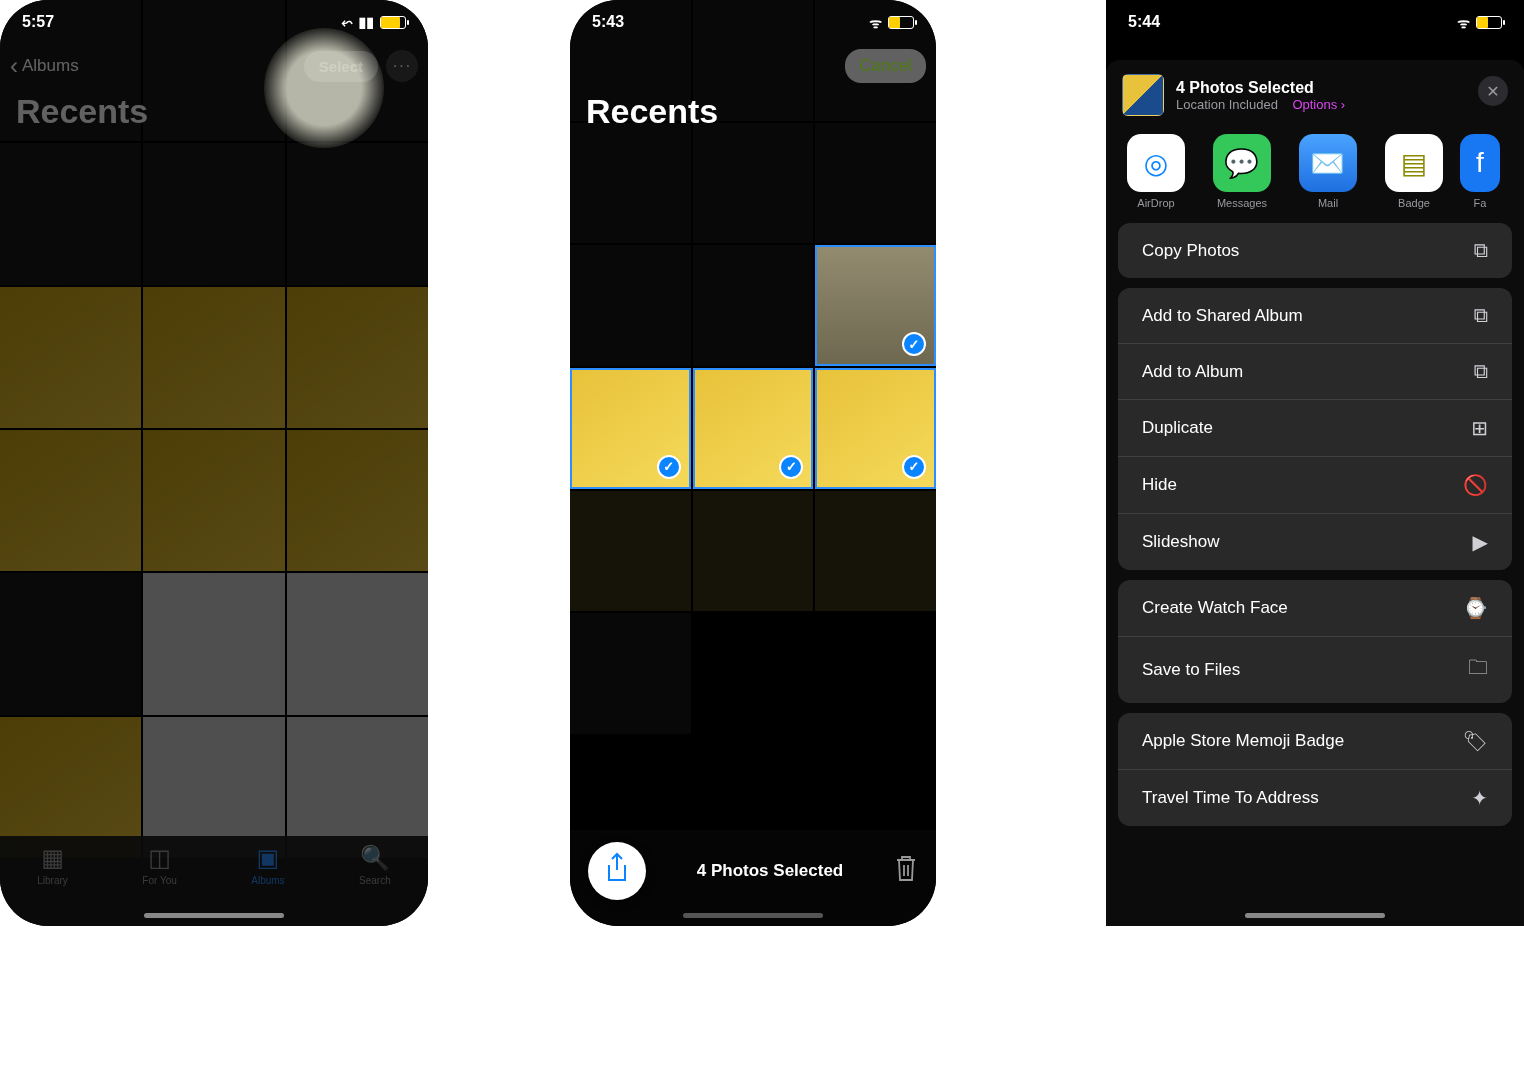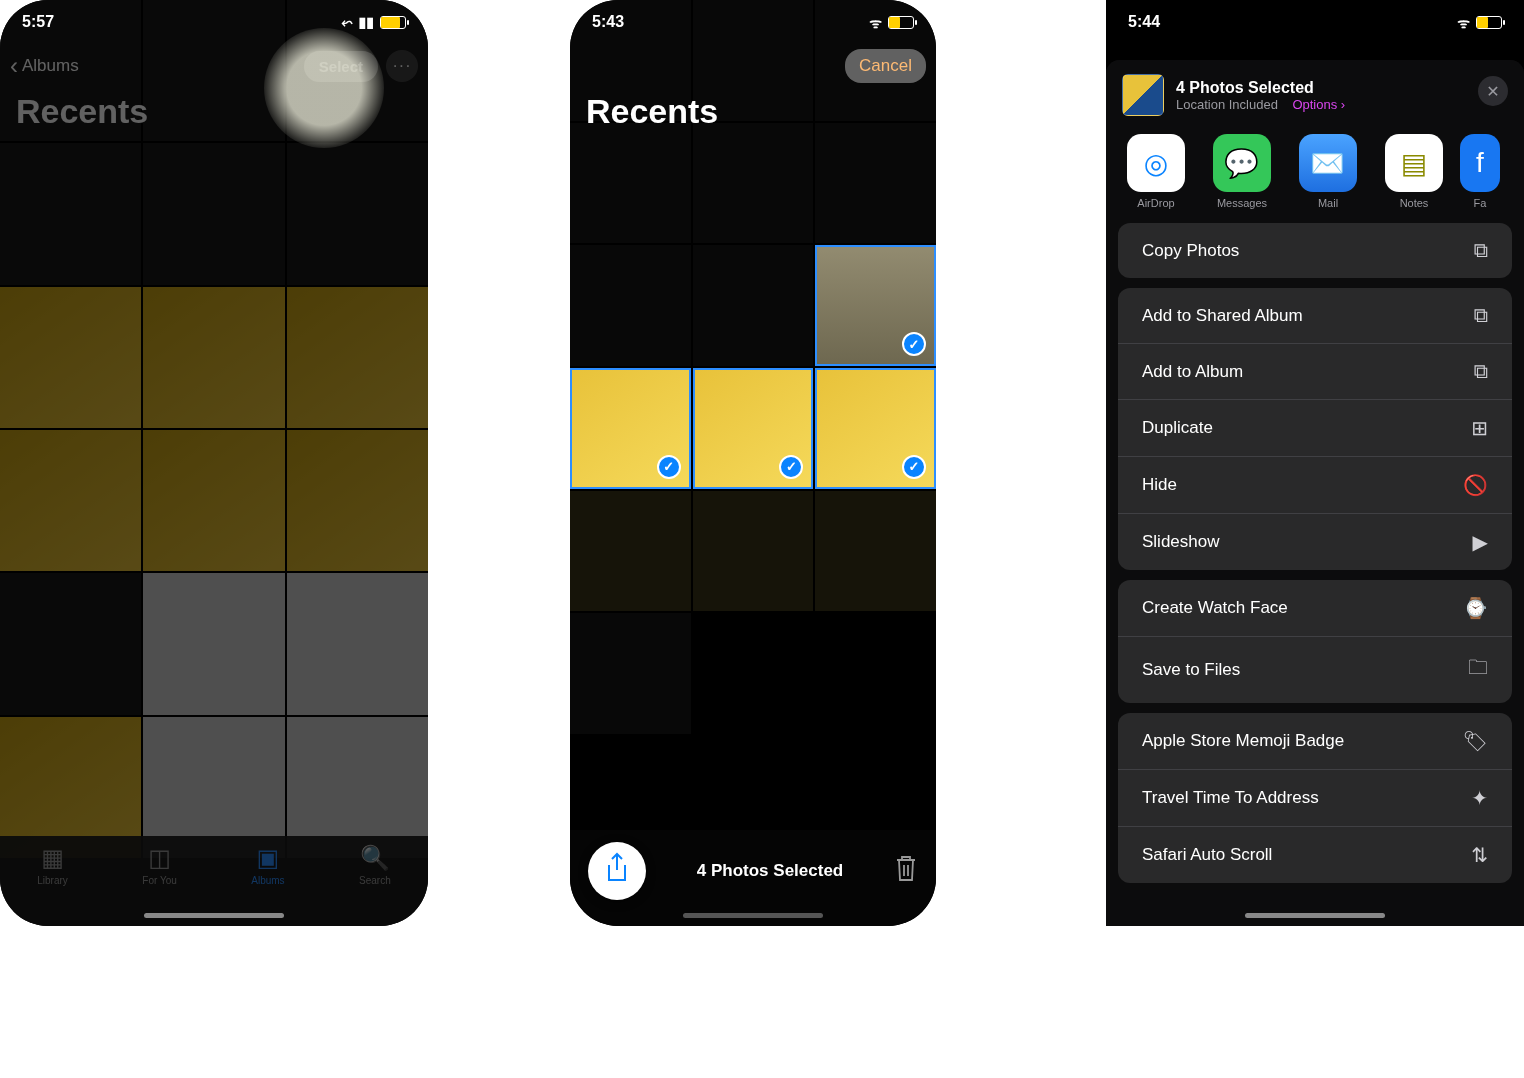--- a/index.html
+++ b/index.html
@@ -113,21 +113,21 @@
 
   
   .title-big2 {
     position: absolute; top: 92px; left: 16px;
     font-size: 34px; font-weight: 700;
     color: #fff;
     z-index: 3;
   }
   .cancel-btn {
     background: rgba(120,120,120,0.8);
-    color: #fdba74;
+    color: #4d7c0f;
     font-size: 17px;
     padding: 7px 14px;
     border-radius: 16px;
   }
   .grid2 {
     position: absolute; top: 0; left: 0; right: 0;
     display: grid; grid-template-columns: repeat(3,1fr);
     gap: 2px; z-index: 1;
   }
   .cell2 { aspect-ratio: 1; position: relative; background: #2a2a2a; }
@@ -407,21 +407,21 @@
       <div class="share-app">
         <div class="app-icon" style="background:#34c759">💬</div>
         <span class="app-label">Messages</span>
       </div>
       <div class="share-app">
         <div class="app-icon" style="background:linear-gradient(#4aa3ff,#1e6fe0)">✉️</div>
         <span class="app-label">Mail</span>
       </div>
       <div class="share-app">
         <div class="app-icon" style="background:#fff;color:#8a8a00">▤</div>
-        <span class="app-label">Notes</span>
+        <span class="app-label">Badge</span>
       </div>
       <div class="share-app" style="width:28px">
         <div class="app-icon" style="background:#1877f2;width:40px">f</div>
         <span class="app-label">Fa</span>
       </div>
     </div>
 
     <div class="actions">
       <div class="group">
         <div class="action-row">
@@ -463,24 +463,20 @@
       </div>
       <div class="group">
         <div class="action-row">
           <span>Apple Store Memoji Badge</span>
           <span class="action-icon">🏷</span>
         </div>
         <div class="action-row">
           <span>Travel Time To Address</span>
           <span class="action-icon">✦</span>
         </div>
-        <div class="action-row">
-          <span>Safari Auto Scroll</span>
-          <span class="action-icon">⇅</span>
-        </div>
       </div>
     </div>
 
     <div class="sheet-dim"></div>
 
   </div>
 
   <div class="homebar" style="background:#888"></div>
 </div>
 

